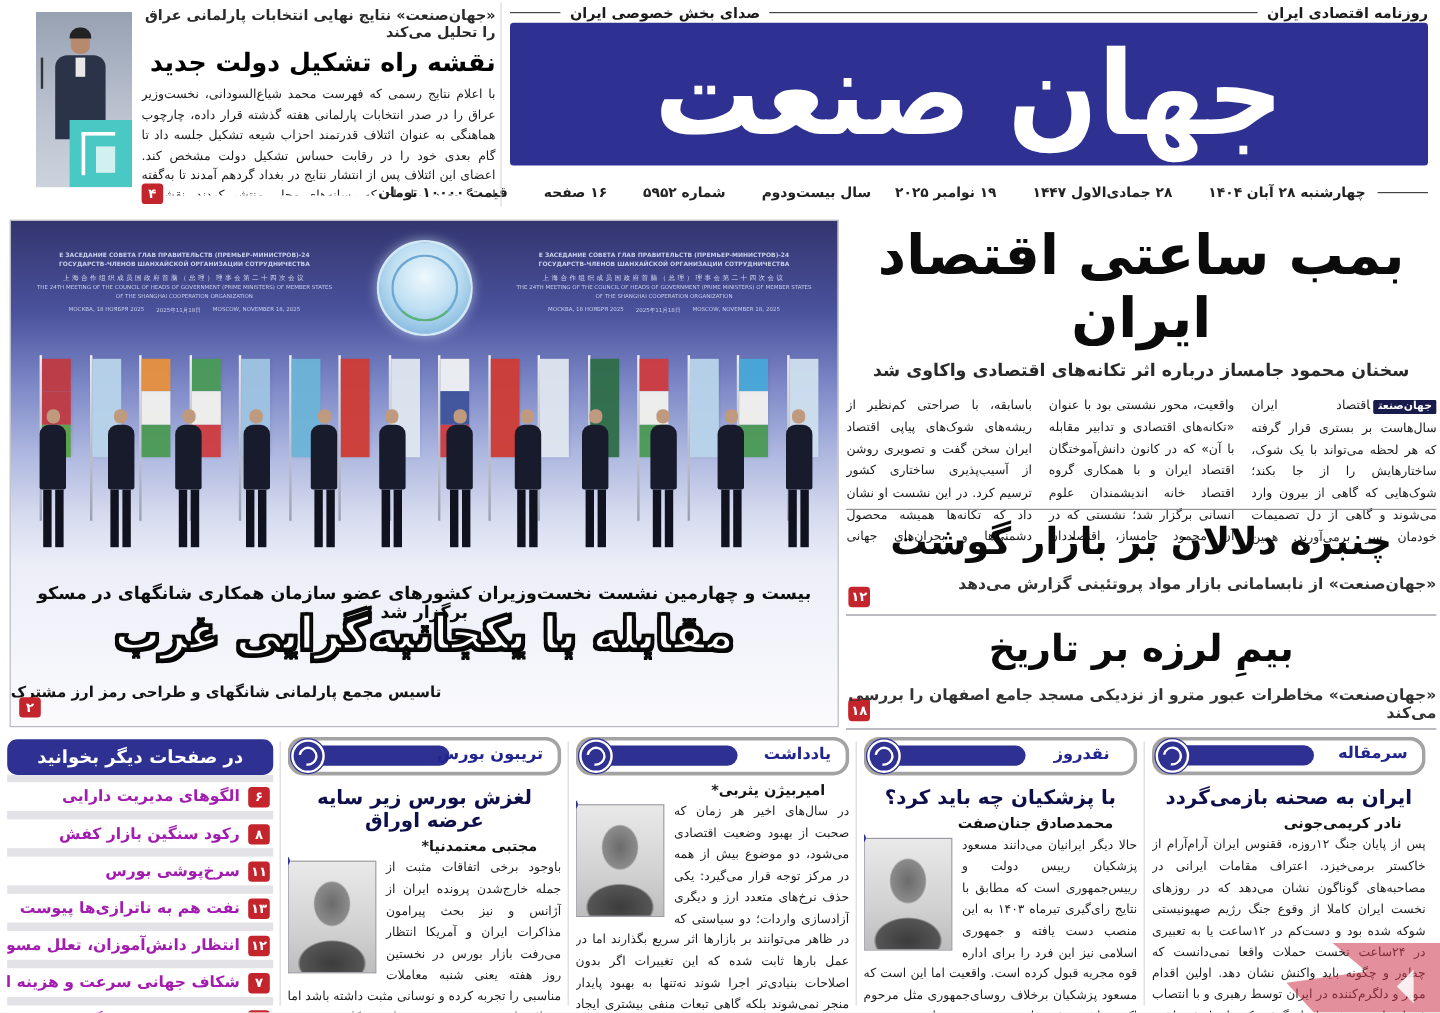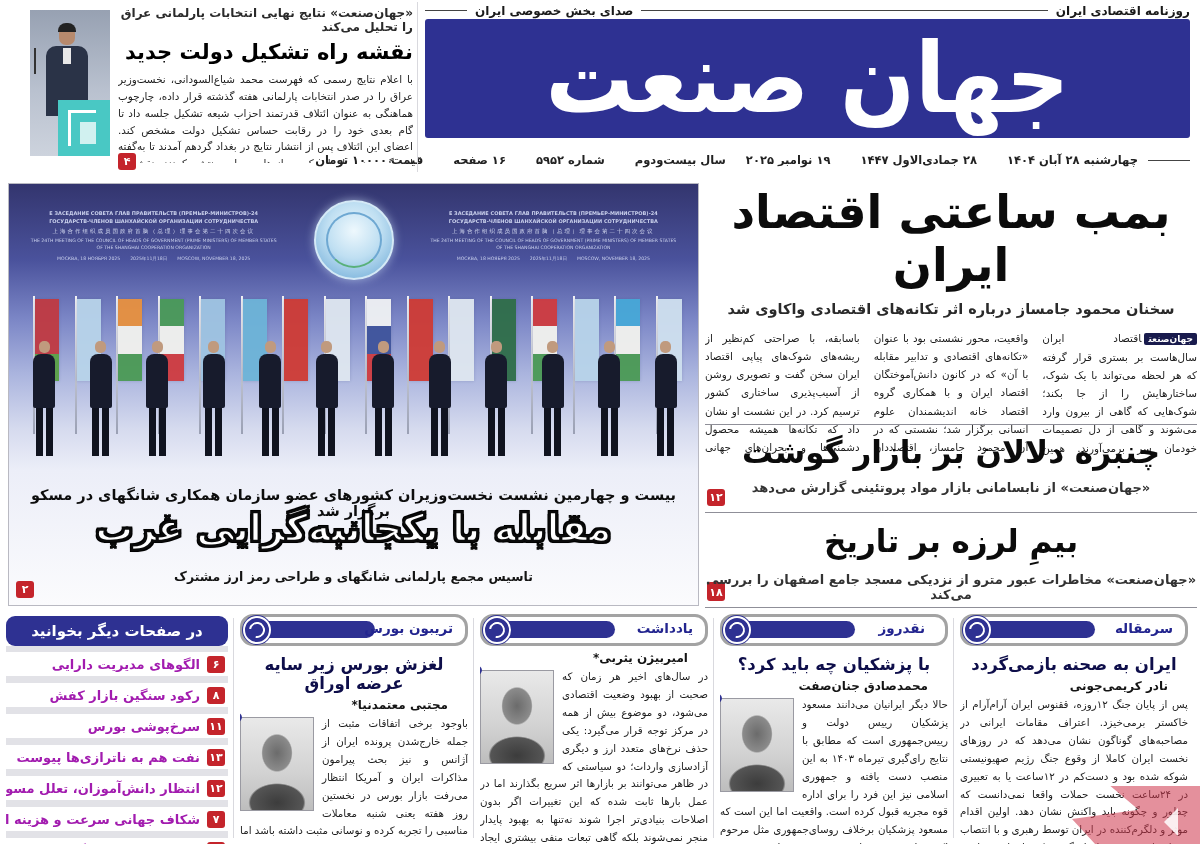--- a/index.html
+++ b/index.html
@@ -63,35 +63,35 @@
   .flag-group .flag{position:absolute;left:14px;top:3px;width:24px;height:82px;display:flex;flex-direction:column;
           opacity:.95;box-shadow:0 0 3px rgba(60,70,120,.25);}
   .leader{position:absolute;bottom:146px;width:26px;height:118px;}
   .leader .head{width:11px;height:12px;background:#c09a7e;border-radius:5px;margin:0 auto;}
   .leader .torso{width:22px;height:54px;background:#171b2c;border-radius:8px 8px 2px 2px;margin:1px auto 0;}
   .leader .legs{display:flex;justify-content:center;gap:3px;}
   .leader .legs i{width:7px;height:48px;background:#10131f;display:block;}
   #cap-kicker{left:0;right:0;top:303px;text-align:center;font-size:14.5px;font-weight:800;color:#0d0d0d;}
   #cap-title{left:0;right:0;top:322px;text-align:center;font-size:38px;font-weight:900;color:#fff;
              -webkit-text-stroke:2.5px #0a0a0a;text-shadow:0 0 3px #000,2px 2px 0 #000,-2px 2px 0 #000,2px -2px 0 #000,-2px -2px 0 #000;}
-  #cap-sub{left:0;right:0;top:385px;text-align:center;font-size:12.5px;font-weight:800;color:#141414;}
+  #cap-sub{left:0;right:0;top:385px;text-align:left;font-size:12.5px;font-weight:800;color:#141414;}
   #photo-badge{position:absolute;left:7px;bottom:7px;}
 
   
   #lead{left:705px;top:186px;width:492px;height:420px;}
   #lead-headline{text-align:center;font-size:46px;font-weight:900;color:#0b0b0b;letter-spacing:-1px;line-height:1.15;}
   #lead-subhead{text-align:center;font-size:14.5px;font-weight:bold;color:#2a2a2a;margin-top:9px;}
   #lead-body{position:relative;margin-top:12px;height:132px;overflow:hidden;column-count:3;column-gap:14px;
              font-size:10.4px;line-height:1.75;text-align:justify;color:#1b1b1b;}
   .tag-box{background:#191b4d;color:#fff;font-size:9px;font-weight:bold;padding:1px 4px;border-radius:2px;margin-left:3px;}
   #lead-badge{position:absolute;left:2px;top:396px;}
   .divider{position:absolute;left:0;right:0;border-top:1px solid #8f8f98;}
   #div1{top:238px;}  #div2{top:326px;}  #div3{top:421px;}
   .sec-headline{position:absolute;left:0;right:0;text-align:center;font-size:31px;font-weight:900;color:#0b0b0b;}
-  .sec-subhead{position:absolute;left:0;right:0;text-align:center;font-size:13px;font-weight:bold;color:#333;}
+  .sec-subhead{position:absolute;left:0;right:0;font-size:13px;font-weight:bold;color:#333;}
   #sec1-h{top:248px;} #sec1-s{top:294px;} #sec1-b{position:absolute;left:2px;top:303px;}
   #sec2-h{top:337px;} #sec2-s{top:386px;} #sec2-b{position:absolute;left:2px;top:398px;}
 
   
   #sidebar{left:6px;top:616px;width:222px;height:228px;overflow:hidden;}
   #sidebar-head{height:30px;background:#2e3192;border-radius:9px;color:#fff;font-size:15px;font-weight:800;
                 display:flex;align-items:center;justify-content:center;}
   .sb-item{display:flex;align-items:center;gap:7px;background:#fff;border-top:7px solid #e2e2e7;padding:4px 3px 3px;}
   .sb-item .badge{flex:0 0 18px;}
   .sb-label{font-size:13px;font-weight:800;color:#a21caf;white-space:nowrap;}

